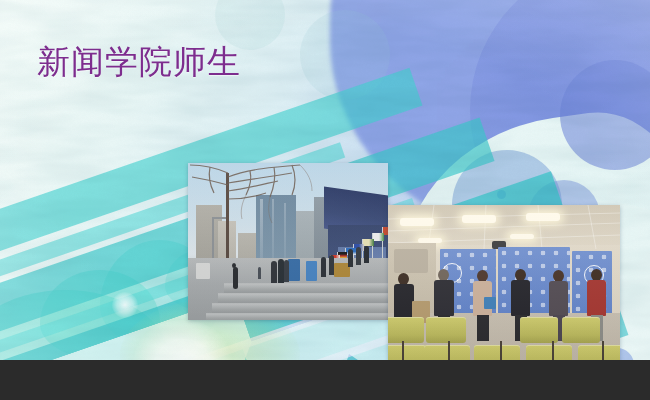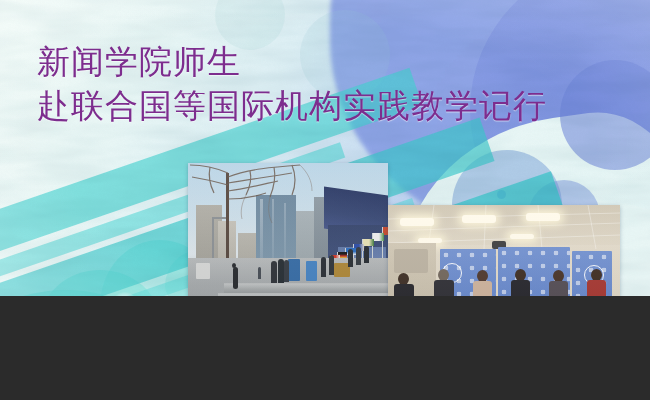--- a/index.html
+++ b/index.html
@@ -3,21 +3,21 @@
 <meta charset="utf-8">
 <style>
   html, body {
     margin: 0;
     padding: 0;
     background: #2b2b2b;
   }
   #banner {
     position: relative;
     width: 650px;
-    height: 296px;
+    height: 360px;
     overflow: hidden;
     font-family: "Liberation Sans", "DejaVu Sans", sans-serif;
     background: #22c55e;
   }
 
   
   .layer { position: absolute; inset: 0; pointer-events: none; }
 
   
   .bg-base {
@@ -313,21 +313,20 @@
       </filter>
     </defs>
     <rect width="650" height="400" filter="url(#fib)"></rect>
     <rect width="650" height="400" filter="url(#fib2)" opacity="0.5"></rect>
   </svg>
 
   <div class="layer vignette"></div>
 
   <div class="title">
     <div class="l1">新闻学院师生</div>
-    <div class="l2">赴联合国等国际机构实践教学记行</div>
   </div>
 
   <div class="photo" id="photo-un-plaza">
     <div class="p1-sky"></div>
 
     <div class="p1-bldg" style="left:8px;  top:42px; width:26px; height:96px; background:linear-gradient(180deg,#b2b0a8,#9e9c94);"></div>
     <div class="p1-bldg" style="left:30px; top:58px; width:18px; height:80px; background:linear-gradient(180deg,#c6c3ba,#aeaba2);"></div>
     <div class="p1-bldg" style="left:50px; top:70px; width:22px; height:70px; background:linear-gradient(180deg,#b9b7af,#a3a199);"></div>
     <div class="p1-bldg" style="left:68px; top:32px; width:40px; height:108px; background:linear-gradient(180deg,#6f8aa0,#8aa2b4);"></div>
     <div class="p1-bldg" style="left:108px;top:48px; width:20px; height:92px; background:linear-gradient(180deg,#a9b3b8,#97a1a6);"></div>

